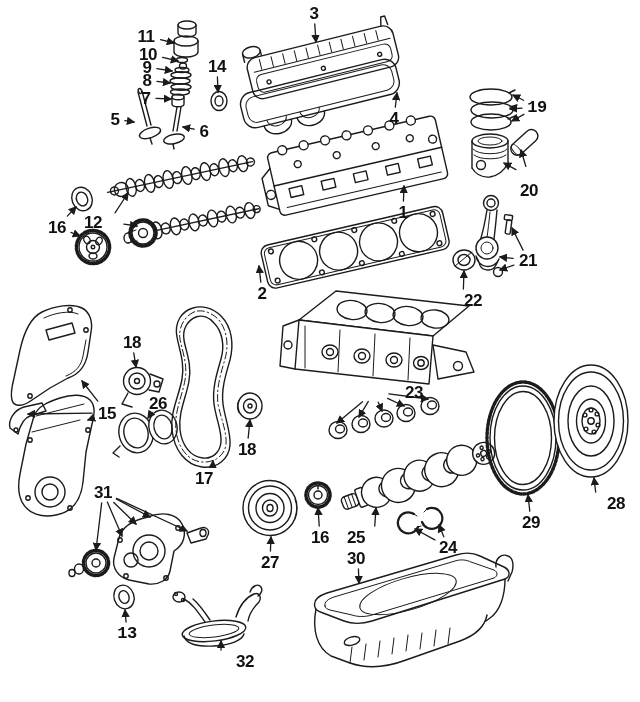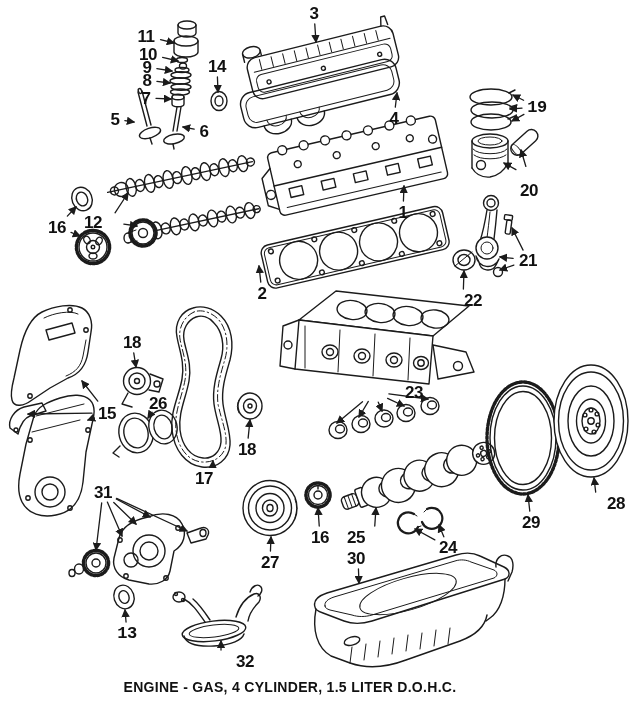--- a/index.html
+++ b/index.html
@@ -516,14 +516,13 @@
       <div class="callout" style="left: 270px; top: 562px;">27</div>
       <div class="callout" style="left: 448px; top: 547px;">24</div>
       <div class="callout" style="left: 356px; top: 558px;">30</div>
       <div class="callout" style="left: 531px; top: 522px;">29</div>
       <div class="callout" style="left: 568px; top: 503px; margin-left: 48px;">28</div>
       <div class="callout" style="left: 103px; top: 492px;">31</div>
       <div class="callout" style="left: 127px; top: 633px; font-family: Liberation Mono, monospace;">13</div>
       <div class="callout" style="left: 221px; top: 661px; margin-left: 24px;">32</div>
     </div>
 
-<div class="caption">ENGINE  -  GAS, 4 CYLINDER, 1.5 LITER D.O.H.C.</div>
 </div>
 
 </body></html>

